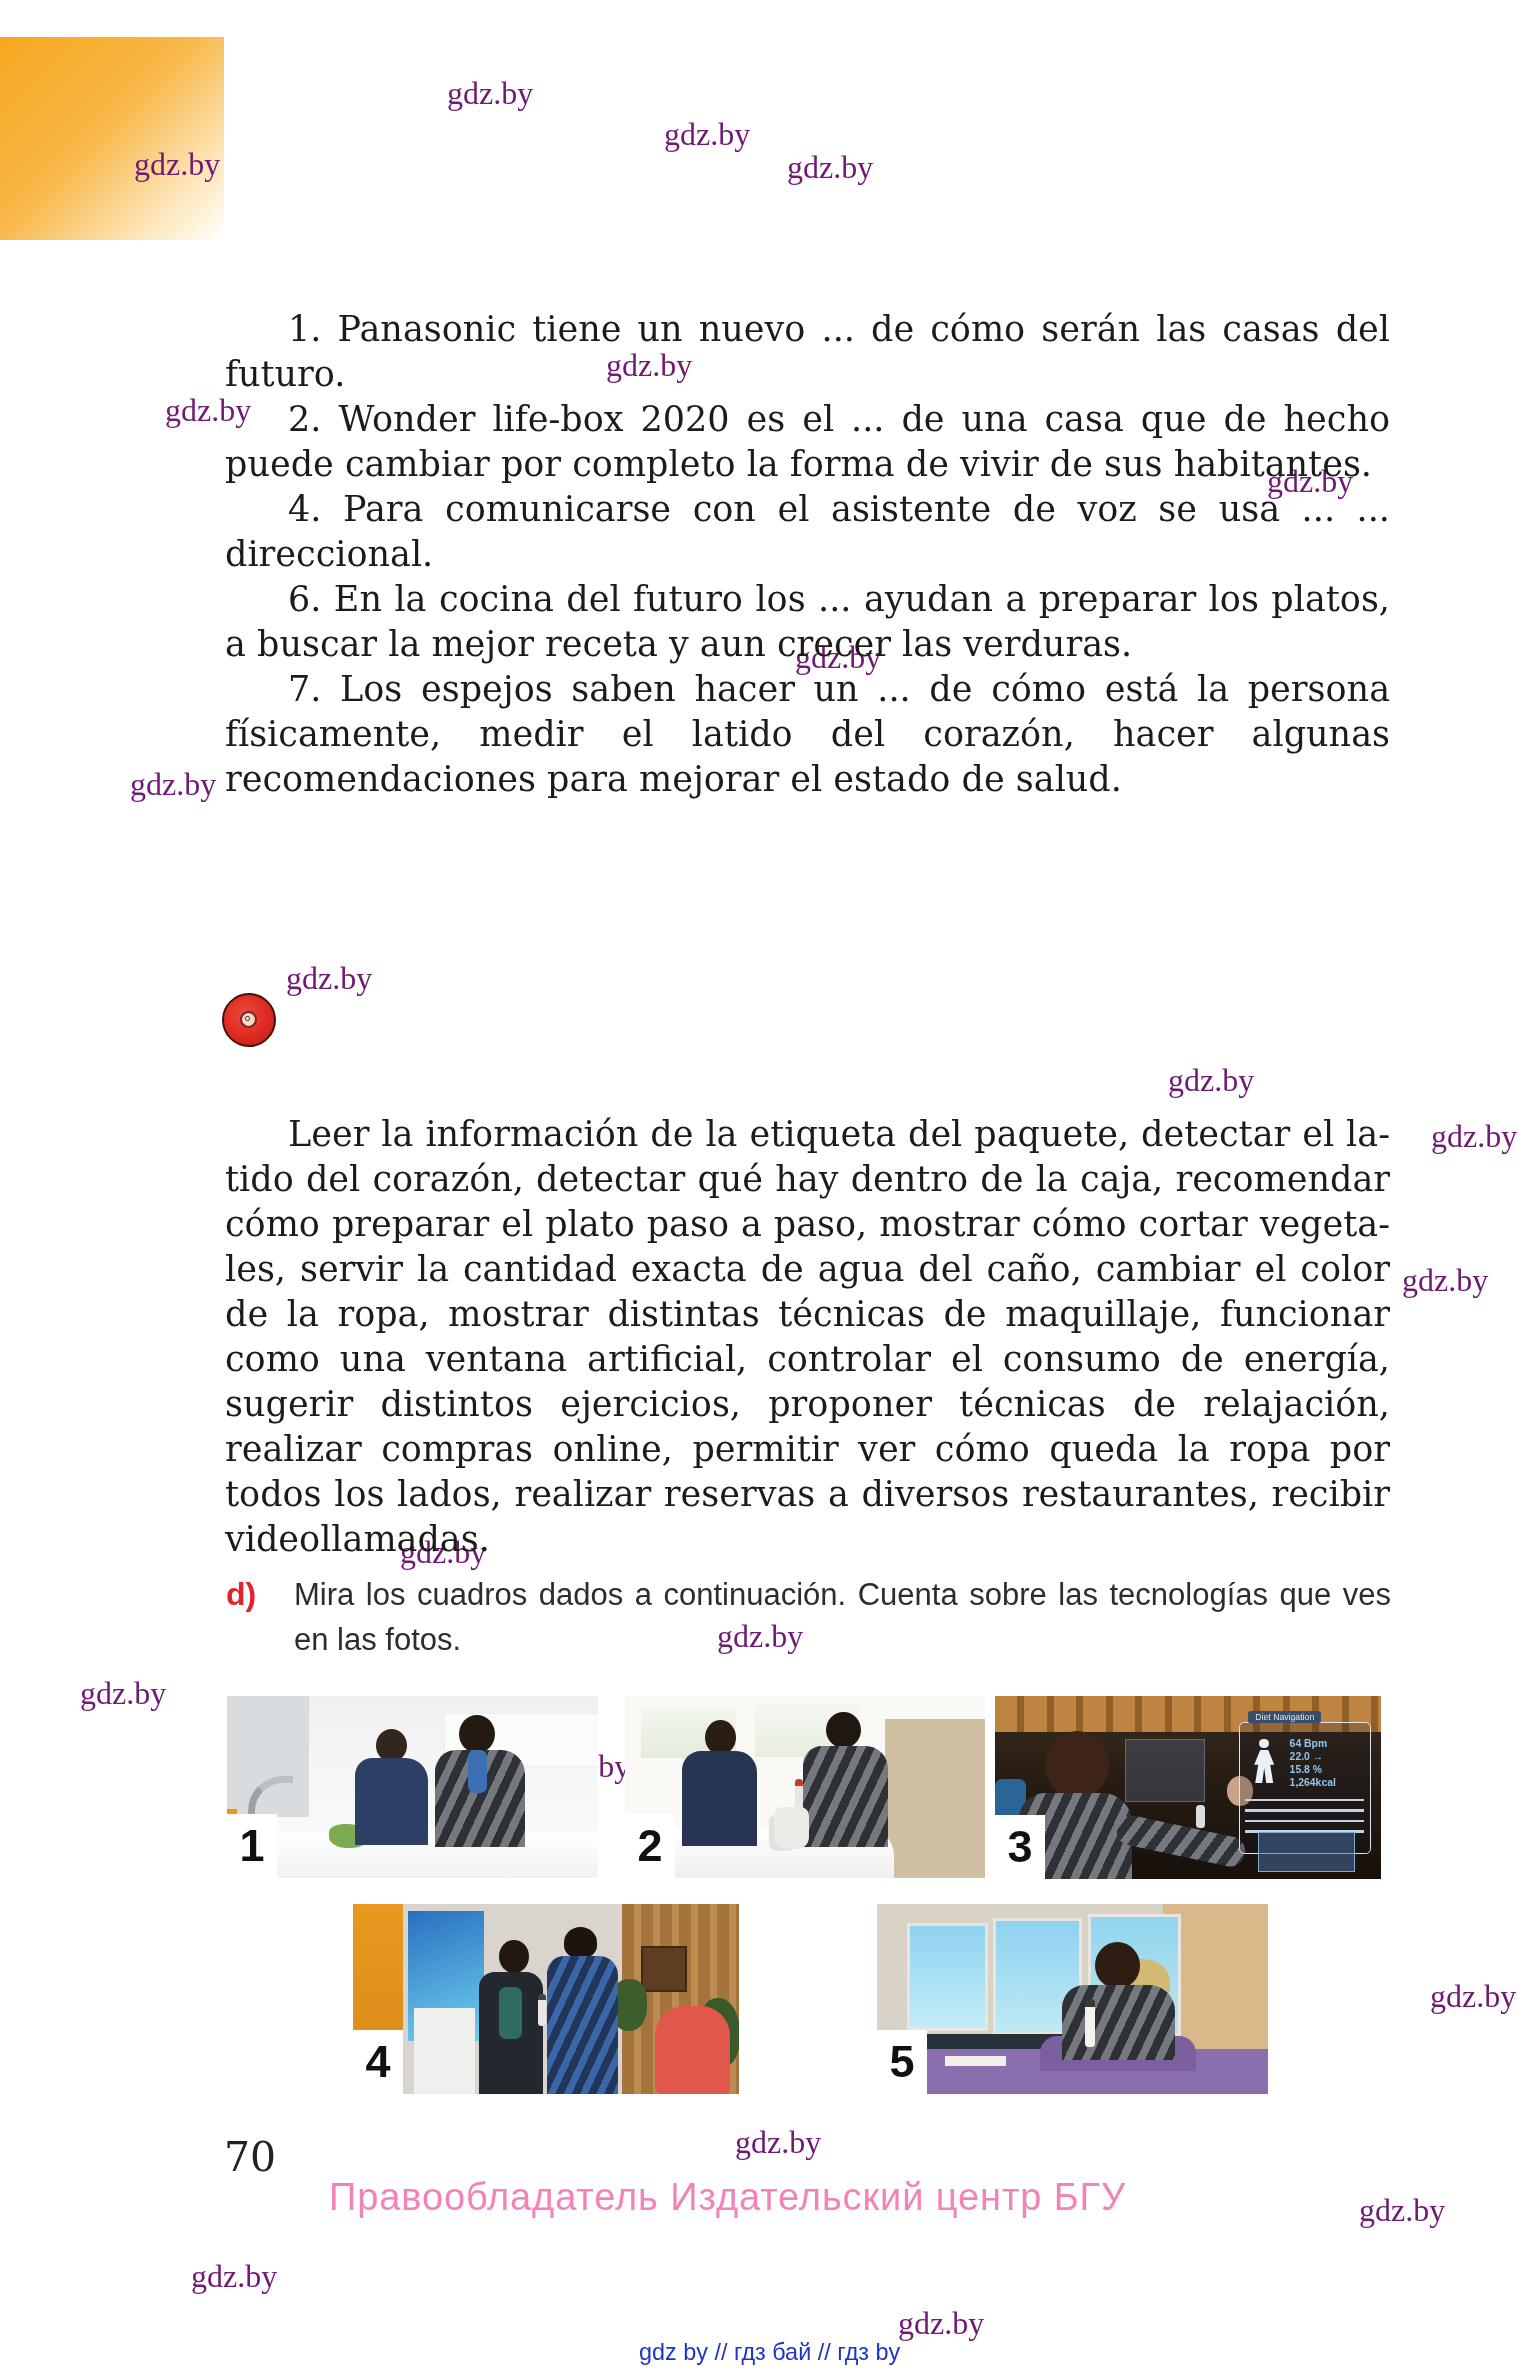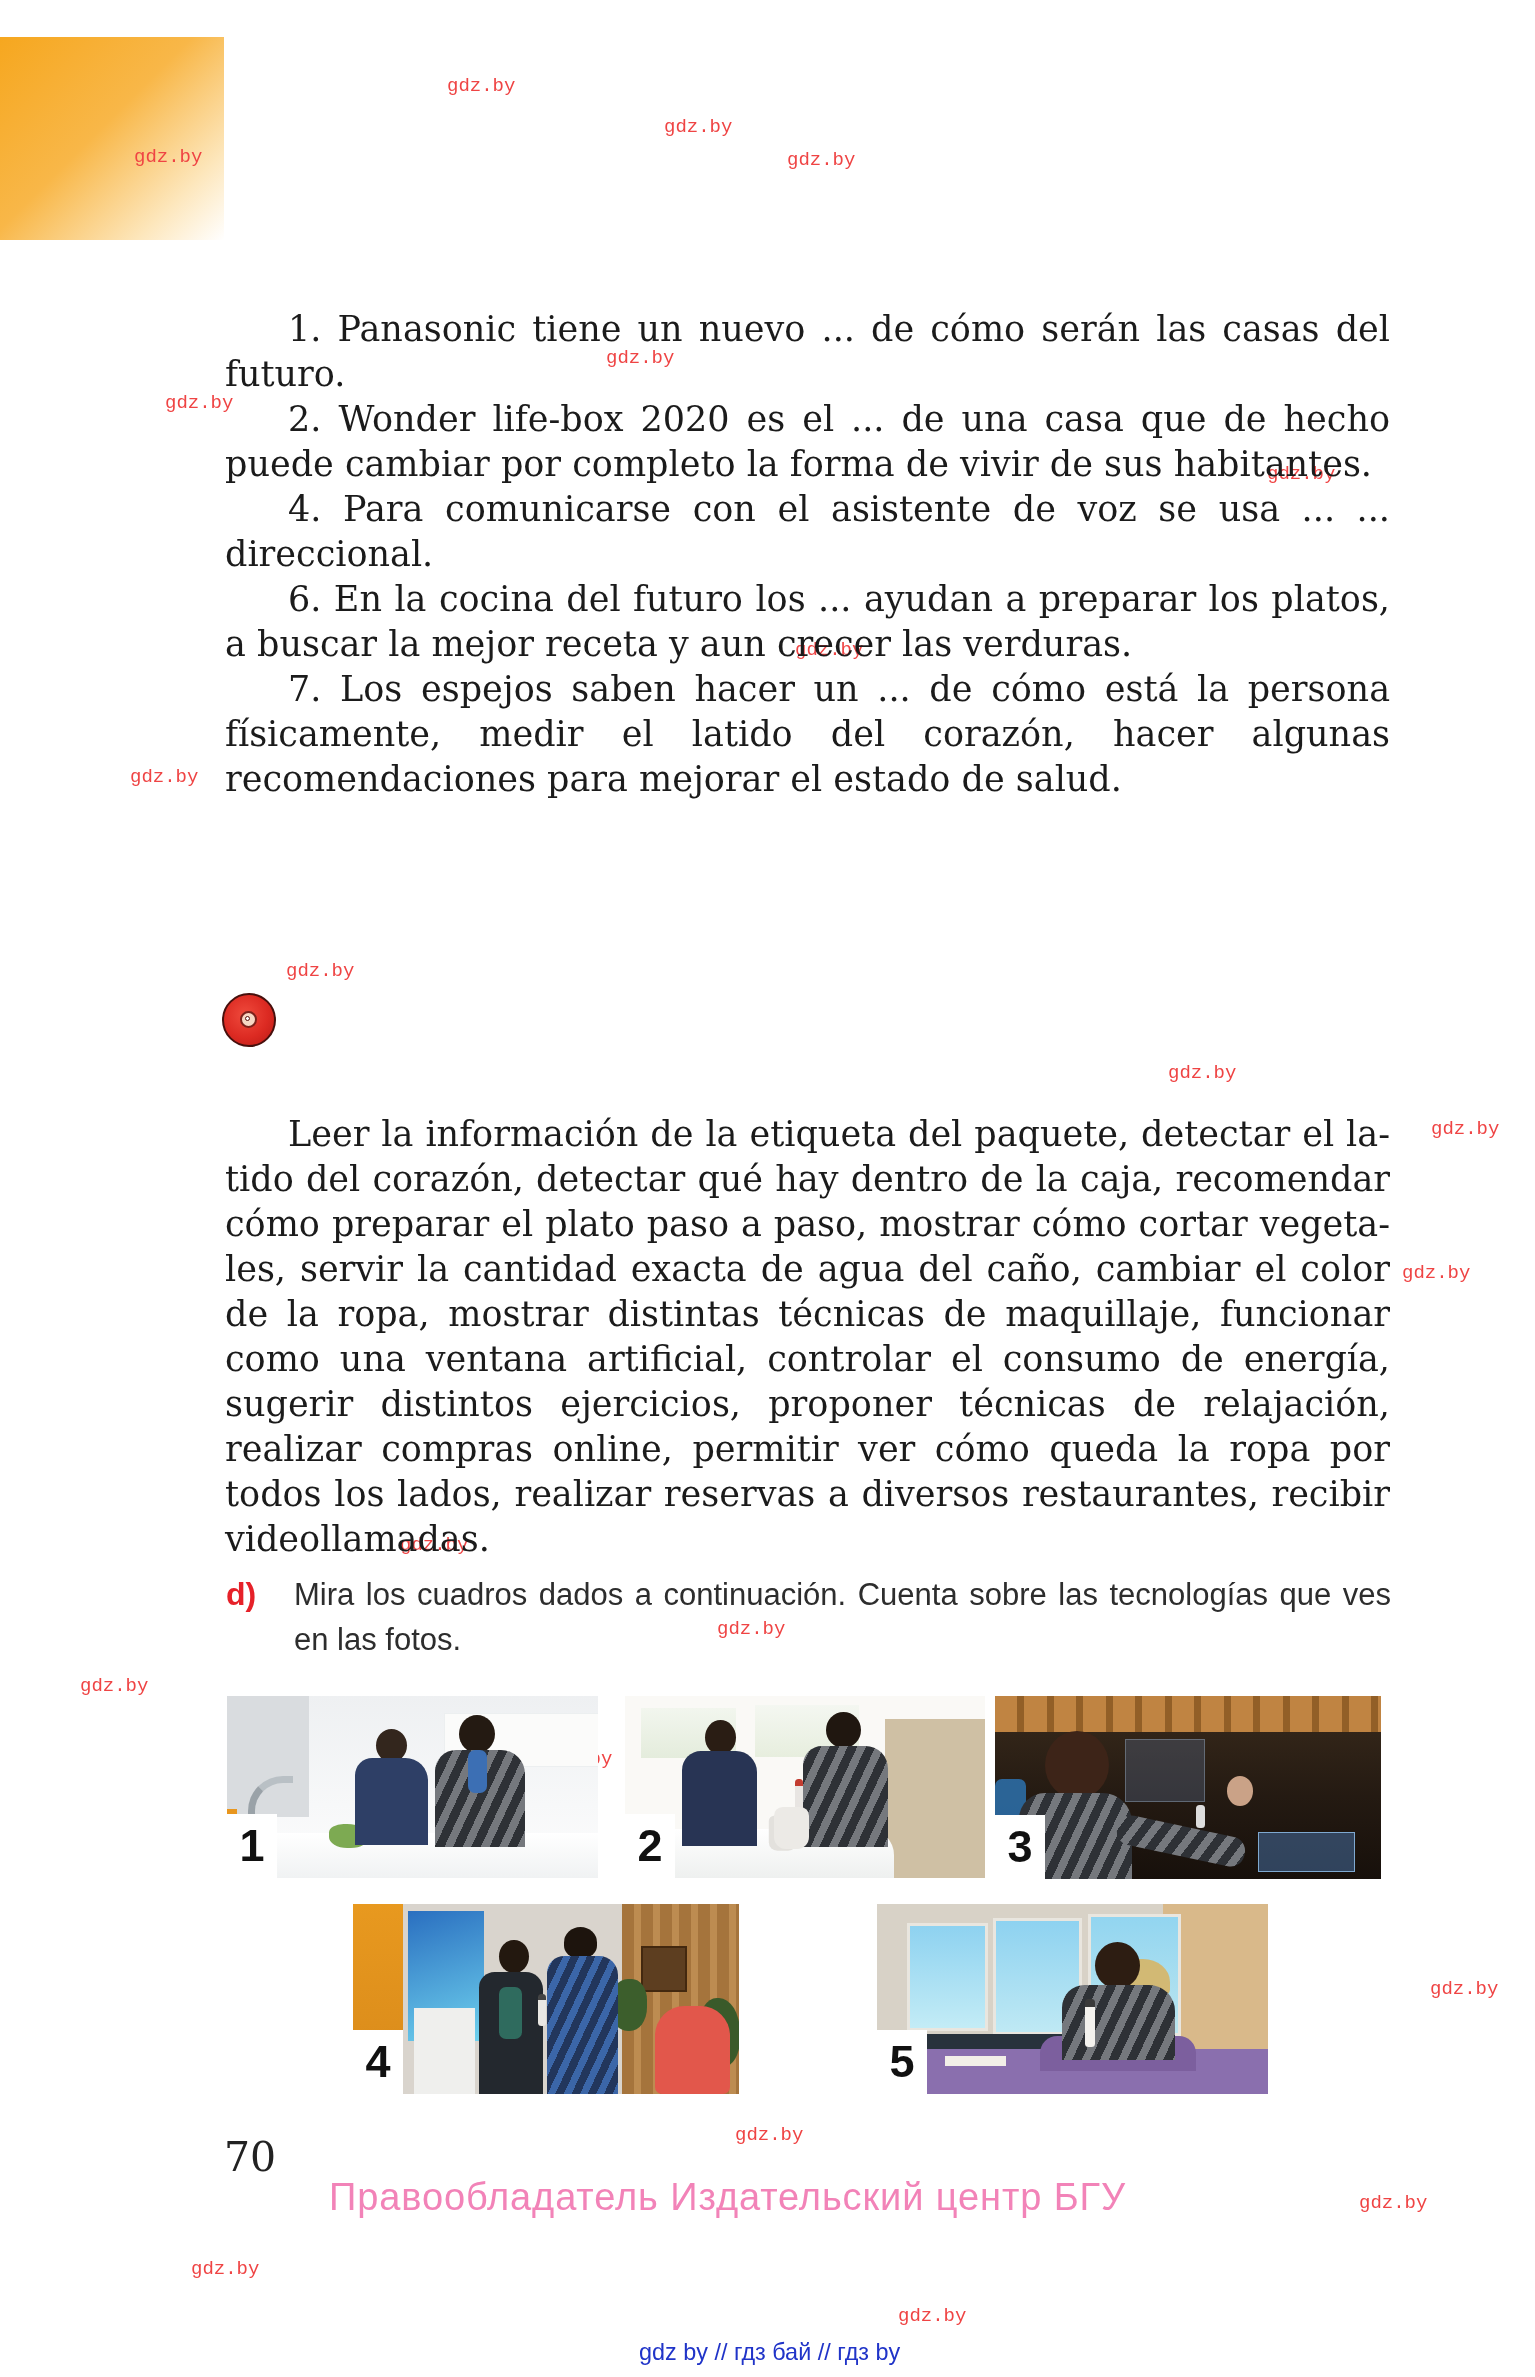--- a/index.html
+++ b/index.html
@@ -1,19 +1,19 @@
 <!DOCTYPE html>
 <html style="font-size:14px"><head>
 <meta charset="utf-8">
 <style>
   html,body{margin:0;padding:0;background:#ffffff;}
   .page{position:relative;width:1535px;height:2377px;background:#ffffff;overflow:hidden;
         font-family:"Liberation Sans",sans-serif;}
   
-  .wm{position:absolute;font-family:Liberation Mono, monospace;font-size:19px;color:#ef4444;white-space:nowrap;}
+  .wm{position:absolute;font-family:Liberation Serif, serif;font-size:32px;color:#701a75;white-space:nowrap;}
   .green-note{position:absolute;top:7px;left:0;width:100%;text-align:center;color:#00b440;
               font-size:23.4px;font-weight:bold;}
   .orange-box{position:absolute;left:0;top:37px;width:224px;height:203px;
               background:linear-gradient(135deg,#f6a71f 0%,#f8b748 45%,#fde7bd 80%,#ffffff 100%);}
   
   .serif{font-family:"DejaVu Serif","Liberation Serif",serif;font-size:35px;line-height:45px;
          color:#1b1b1b;text-align:justify;margin:0;}
   .indent{text-indent:63px;}
   .sans-instr{font-size:31px;line-height:45px;color:#2d2d2d;margin:0;text-align:justify;}
   .marker{color:#e62129;font-weight:bold;font-size:32px;}
@@ -139,20 +139,34 @@
 
   <div class="photo" style="left:995px;top:1696px;width:386px;height:183px;background:linear-gradient(180deg,#3a2b1c 0%,#241a12 55%,#17100b 100%)">
     <div style="left:0;top:0;width:100%;height:36px;background:repeating-linear-gradient(90deg,#c08442 0 22.5px,#925f27 22.5px 29.5px)"></div>
     <div style="left:0;top:83px;width:31px;height:52px;background:#2d77b8;border-radius:7px;opacity:.8"></div>
     <div style="left:130px;top:43px;width:78px;height:61px;background:rgba(90,110,140,.35);border:0.9px solid rgba(160,180,200,.4)"></div>
     <div class="head" style="left:50px;top:35px;width:64px;height:68px;background:#3d2418"></div>
     <div class="stripes-gray" style="left:24px;top:97px;width:113px;height:86px;border-radius:26px 29.5px 0 0"></div>
     <div class="stripes-gray" style="left:121px;top:130px;width:130px;height:29.5px;border-radius:14px;transform:rotate(12deg)"></div>
     <div class="head" style="left:232px;top:80px;width:26px;height:29.5px;background:#caa287"></div>
     <div style="left:201px;top:109px;width:8.7px;height:22.5px;background:#ddd;border-radius:3.5px"></div>
+    <div class="p3-panel">
+      <span class="title">Diet Navigation</span>
+      <span class="p3-fig"></span>
+      <span class="p3-metrics" style="white-space: pre-line;">64 Bpm
+22.0 →
+15.8 %
+1,264kcal</span>
+      <span class="p3-lines" style="position:absolute;left:0;right:0;top:68px">
+          <i></i>
+          <i></i>
+          <i></i>
+          <i></i>
+        </span>
+    </div>
     <div style="right:26px;bottom:7px;width:95px;height:38px;background:rgba(70,110,160,.55);border:0.9px solid #7fa9d0"></div>
     <div class="plate">3</div>
   </div>
 
   <div class="photo" style="left:353px;top:1904px;width:386px;height:190px;background:#d9d4cd">
     <div style="left:0;top:0;width:50px;height:190px;background:linear-gradient(180deg,#e8991f,#d8891a)"></div>
     <div style="left:55px;top:7px;width:76px;height:130px;background:linear-gradient(160deg,#2a6fc0,#6fd2ee)"></div>
     <div style="left:61px;top:104px;width:61px;height:86px;background:#efefed"></div>
     <div style="left:269px;top:0;width:118px;height:190px;background:repeating-linear-gradient(90deg,#a5743c 0 12px,#bd8c51 12px 19px)"></div>
     <div style="left:288px;top:42px;width:42px;height:42px;background:#5d3e20;border:2.6px solid #43280f"></div>

